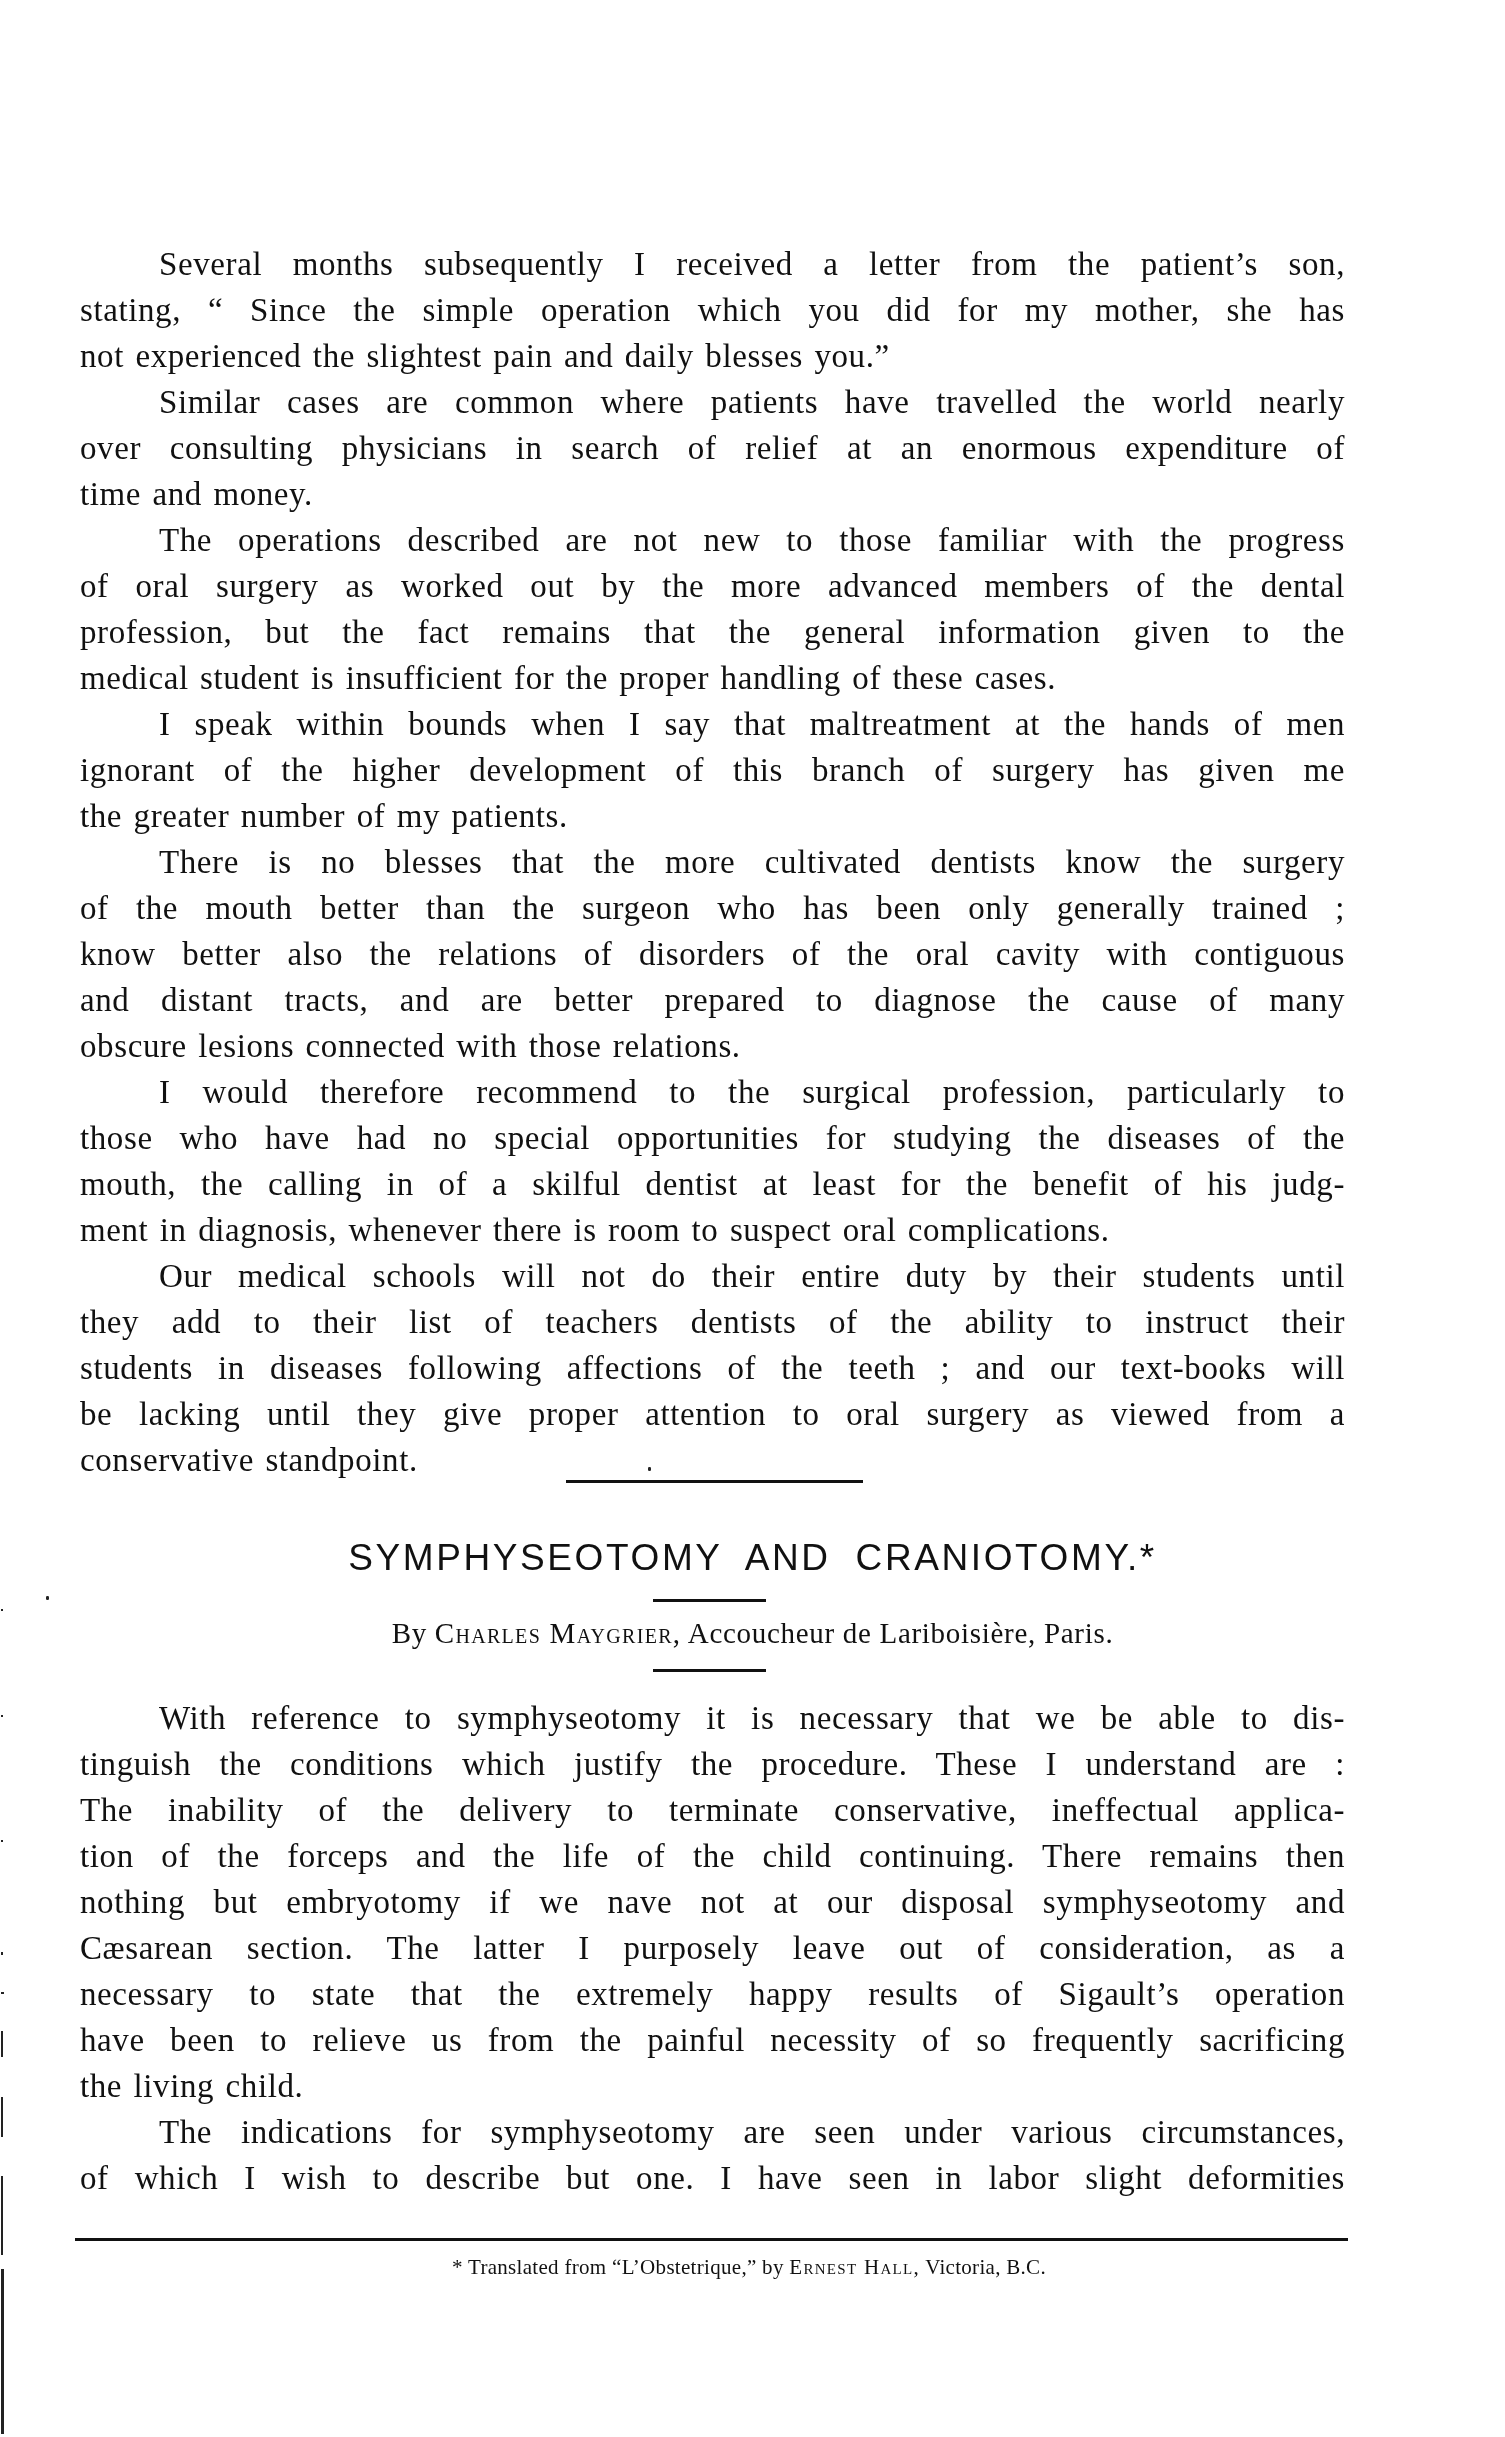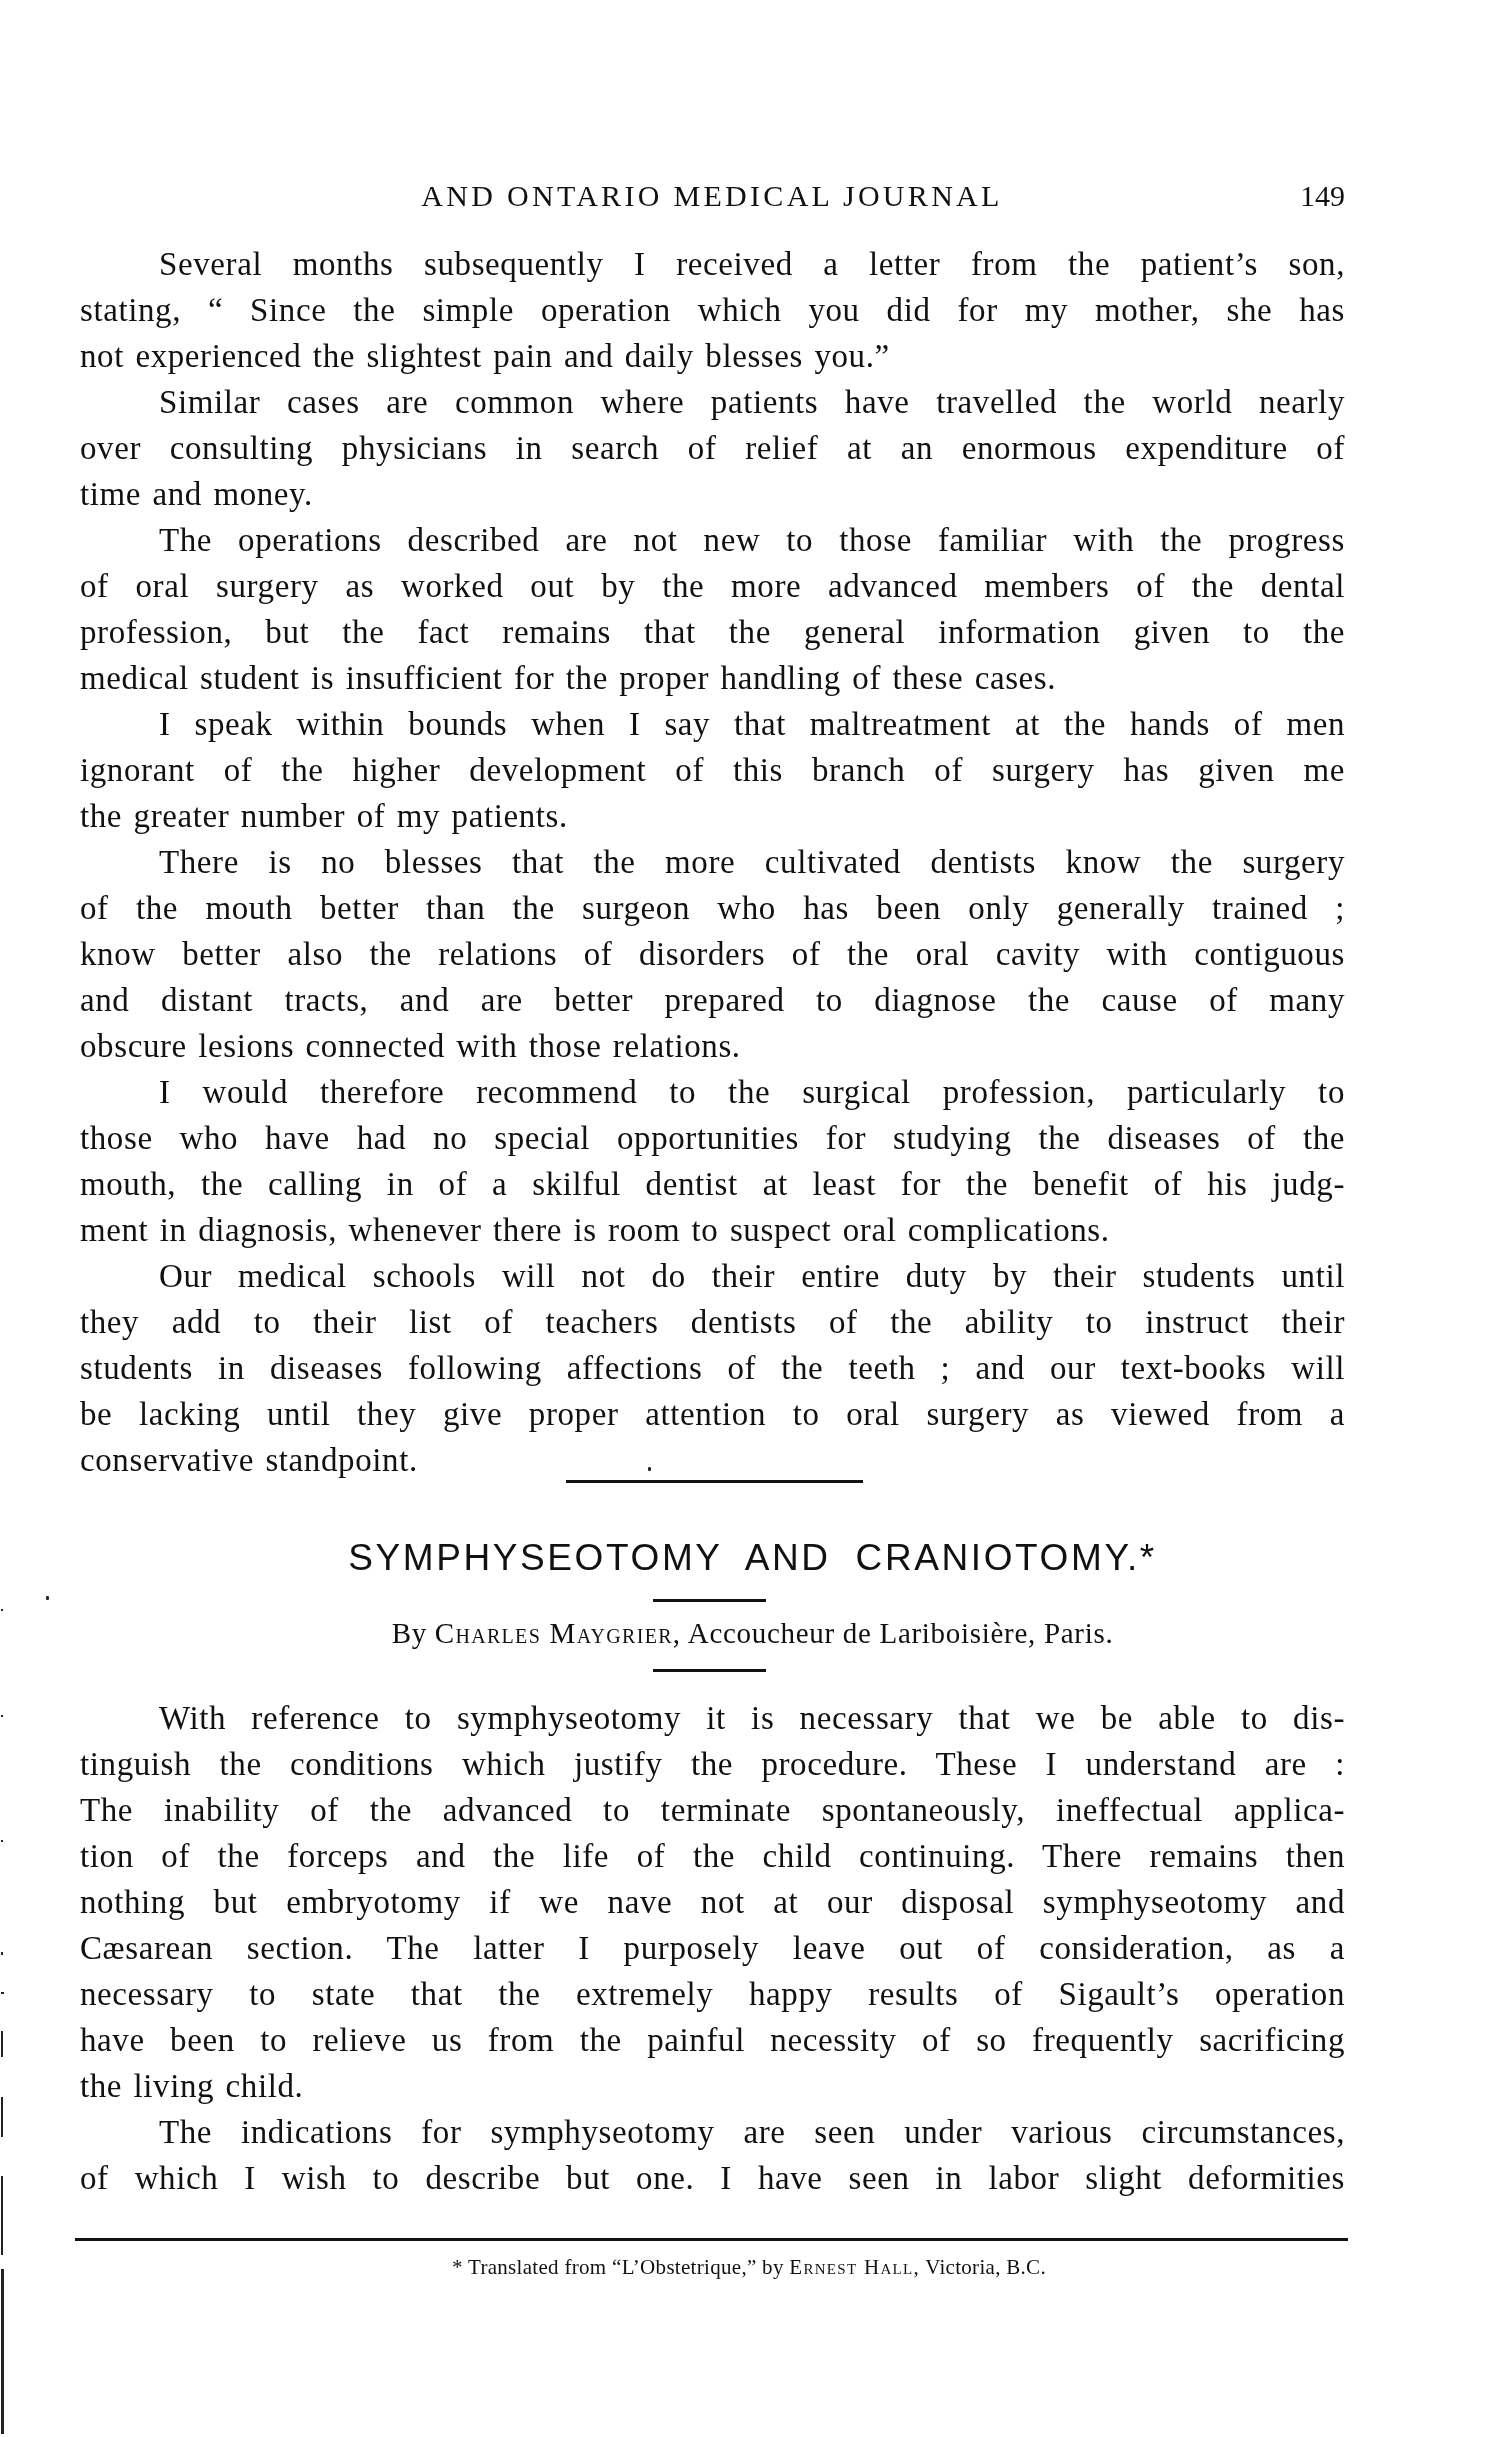--- a/index.html
+++ b/index.html
@@ -27,24 +27,20 @@
               line-height:33px; letter-spacing:0.3px; }
   .margin-marks { position:absolute; left:0; top:1596px; width:26px; height:842px; }
   .mark { position:absolute; background:#222; }
   .stray-dot { position:absolute; width:3.3px; height:4px; background:#222; border-radius:1.3px; }
 </style>
 </head>
 <body>
 
 <div class="page">
 
-  <div class="running-head">
-    <div class="running-title">AND ONTARIO MEDICAL JOURNAL</div>
-    <div class="page-number">149</div>
-  </div>
 
   <div class="col" id="section1" style="top:241px;">
       <p class="para indent" style="text-indent: 0px;">
         <span class="line" style="padding-left: 79px;">Several months subsequently I received a letter from the patient’s son,</span>
         <span class="line">stating, “ Since the simple operation which you did for my mother, she has</span>
         <span class="line last">not experienced the slightest pain and daily blesses you.”</span>
       </p>
       <p class="para indent" style="text-indent: 0px;">
         <span class="line" style="padding-left: 79px;">Similar cases are common where patients have travelled the world nearly</span>
         <span class="line">over consulting physicians in search of relief at an enormous expenditure of</span>
@@ -94,21 +90,21 @@
     <span class="smallcaps">Charles Maygrier,</span>
     <span>Accoucheur de Lariboisière, Paris.</span>
   </div>
 
   <div class="rule" style="left:653px; top:1669px; width:113px; height:2.6px;"></div>
 
   <div class="col" id="article" style="top:1695px;">
       <p class="para indent" style="text-indent: 0px;">
         <span class="line" style="padding-left: 79px;">With reference to symphyseotomy it is necessary that we be able to dis-</span>
         <span class="line">tinguish the conditions which justify the procedure. These I understand are :</span>
-        <span class="line">The inability of the advanced to terminate spontaneously, ineffectual applica-</span>
+        <span class="line">The inability of the delivery to terminate conservative, ineffectual applica-</span>
         <span class="line">tion of the forceps and the life of the child continuing. There remains then</span>
         <span class="line">nothing but embryotomy if we nave not at our disposal symphyseotomy and</span>
         <span class="line">Cæsarean section. The latter I purposely leave out of consideration, as a</span>
         <span class="line">necessary to state that the extremely happy results of Sigault’s operation</span>
         <span class="line">have been to relieve us from the painful necessity of so frequently sacrificing</span>
         <span class="line last">the living child.</span>
       </p>
       <p class="para indent" style="text-indent: 0px;">
         <span class="line" style="padding-left: 79px;">The indications for symphyseotomy are seen under various circumstances,</span>
         <span class="line">of which I wish to describe but one. I have seen in labor slight deformities</span>

